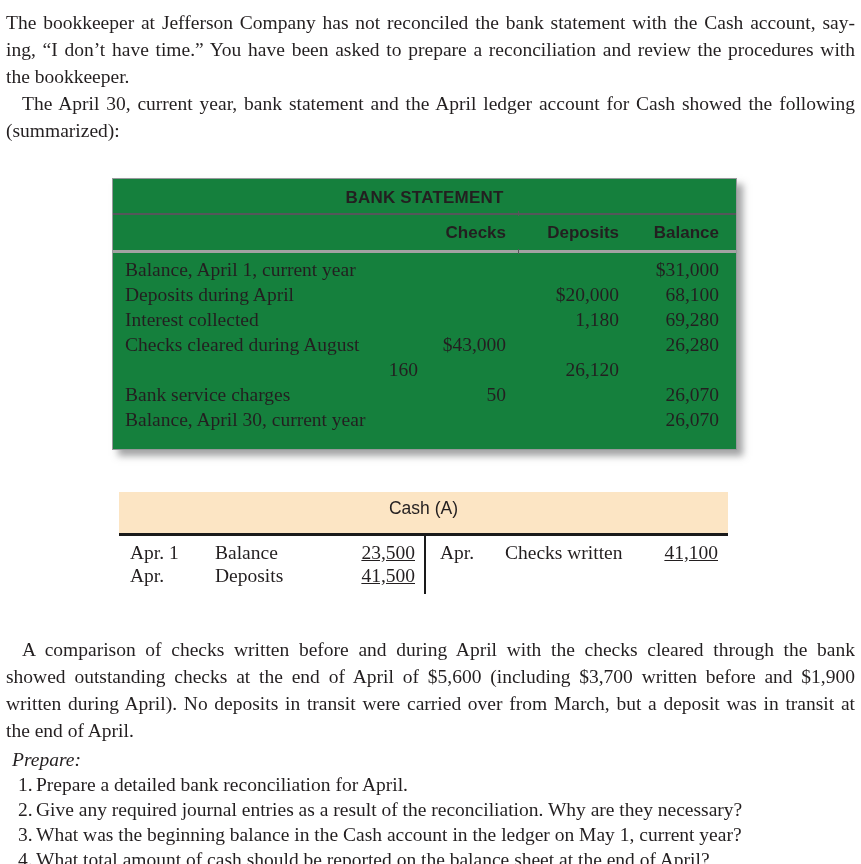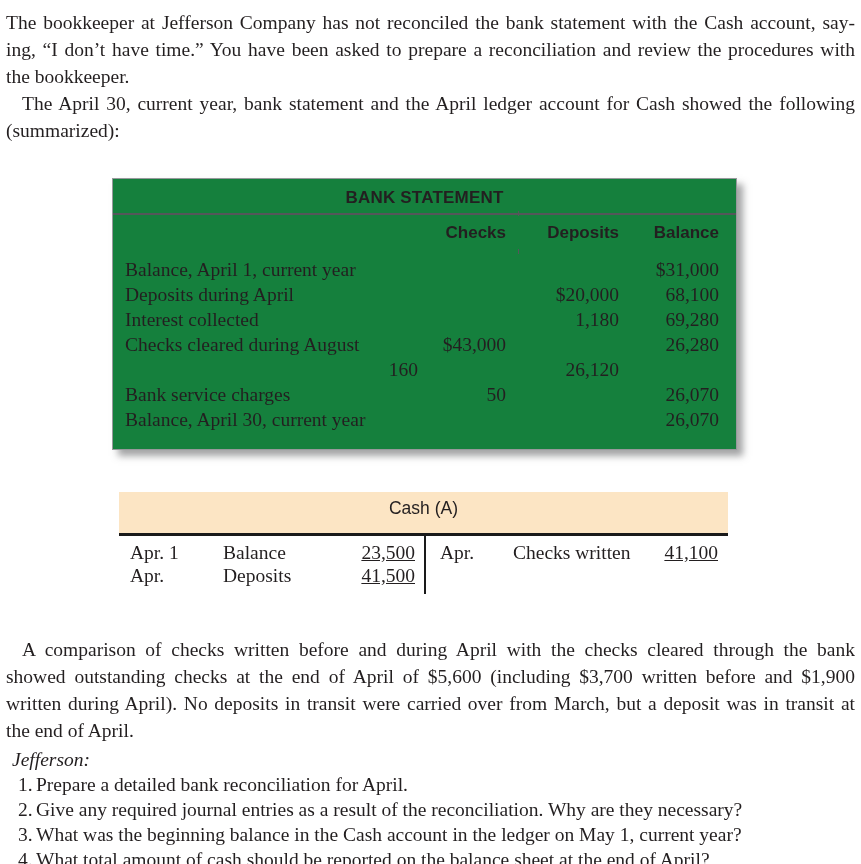--- a/index.html
+++ b/index.html
@@ -35,21 +35,21 @@
     letter-spacing: 0.2px;
     border-bottom: 2px solid #55565a;
   }
   .bank-head {
     position: relative;
     display: grid;
     grid-template-columns: 293px 88px 113px 100px;
     padding: 0 17px 0 12px;
     height: 38px;
     align-items: center;
-    border-bottom: 3px solid #15803d;
+    border-bottom: 3px solid #a3a3a3;
     font-family: "Liberation Sans", sans-serif;
     font-weight: bold; font-size: 17px;
   }
   .bank-head .c { text-align: right; }
   .tick {
     position: absolute; left: 405px; width: 1px; height: 5px;
     background: #55565a;
   }
   .tick-top { top: -4px; }
   .tick-bottom { bottom: -4px; }
@@ -68,21 +68,21 @@
     background: #fce5c4;
     text-align: center;
     font-family: "Liberation Sans", sans-serif;
     font-size: 17.5px;
     border-bottom: 3px solid #1a1a1a;
   }
   .cash-body { position: relative; display: flex; height: 51px; padding-top: 5px; font-size: 19.5px; }
   .tline { position: absolute; left: 305px; top: 0; width: 2px; height: 58px; background: #1a1a1a; }
   .cash-left  { width: 306px; padding: 0 10px 0 11px; }
   .cash-right { width: 303px; padding: 0 10px 0 15px; }
-  .crow { display: flex; line-height: 23px; gap: 8px; }
+  .crow { display: flex; line-height: 23px; }
   .cdate-l { width: 85px; flex: none; }
   .cdate-r { width: 65px; flex: none; }
   .cdesc { flex: 1; }
   .camt { text-align: right; flex: none; text-decoration: underline; }
 
   #comparison { margin-top: 49px; }
 
   
   #required { margin-top: 4px; padding: 0 6px; font-size: 19.5px; }
   .req-label { font-style: italic; line-height: 24px; padding-left: 6px; }
@@ -183,21 +183,21 @@
 </div>
 
 <div class="para" id="comparison">
   <div class="line just ind">A comparison of checks written before and during April with the checks cleared through the bank</div>
   <div class="line just">showed outstanding checks at the end of April of $5,600 (including $3,700 written before and $1,900</div>
   <div class="line just">written during April). No deposits in transit were carried over from March, but a deposit was in transit at</div>
   <div class="line">the end of April.</div>
 </div>
 
 <div id="required">
-  <div class="req-label">Jefferson:</div>
+  <div class="req-label">Prepare:</div>
   <div class="req-item">
     <span class="req-num">1.</span>
     <span class="req-text">Prepare a detailed bank reconciliation for April.</span>
   </div>
   <div class="req-item">
     <span class="req-num">2.</span>
     <span class="req-text">Give any required journal entries as a result of the reconciliation. Why are they necessary?</span>
   </div>
   <div class="req-item">
     <span class="req-num">3.</span>

